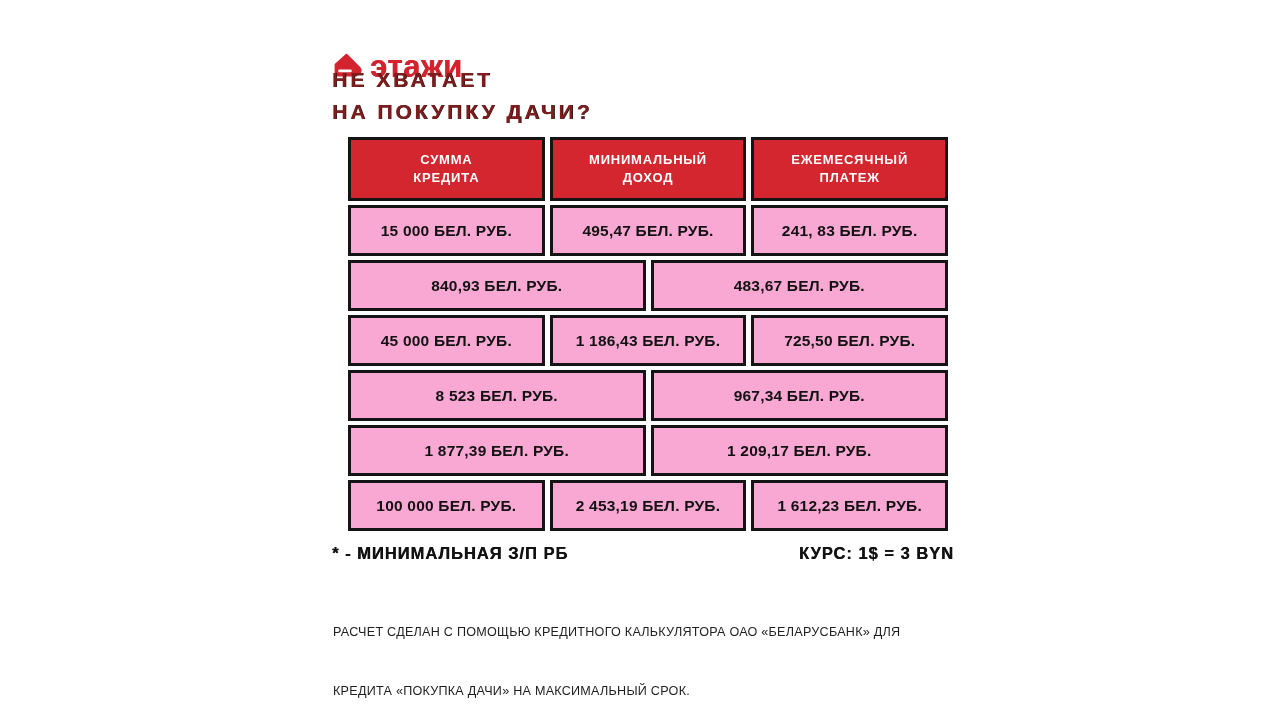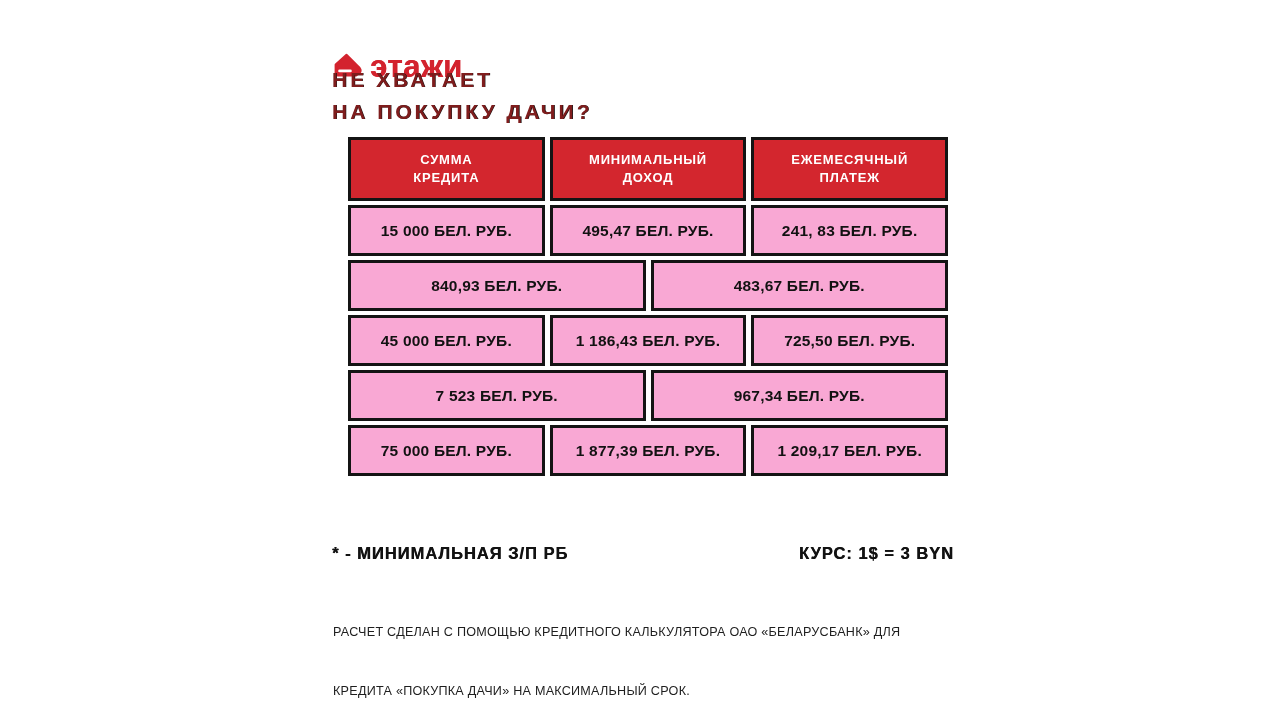--- a/index.html
+++ b/index.html
@@ -173,27 +173,31 @@
         <div class="t-row">
           <div class="t-cell">840,93 БЕЛ. РУБ.</div>
           <div class="t-cell">483,67 БЕЛ. РУБ.</div>
         </div>
         <div class="t-row">
           <div class="t-cell">45 000 БЕЛ. РУБ.</div>
           <div class="t-cell">1 186,43 БЕЛ. РУБ.</div>
           <div class="t-cell">725,50 БЕЛ. РУБ.</div>
         </div>
         <div class="t-row">
-          <div class="t-cell">7 523 БЕЛ. РУБ.</div>
+          <div class="t-cell">8 523 БЕЛ. РУБ.</div>
           <div class="t-cell">967,34 БЕЛ. РУБ.</div>
         </div>
         <div class="t-row">
-          <div class="t-cell">75 000 БЕЛ. РУБ.</div>
           <div class="t-cell">1 877,39 БЕЛ. РУБ.</div>
           <div class="t-cell">1 209,17 БЕЛ. РУБ.</div>
+        </div>
+        <div class="t-row">
+          <div class="t-cell">100 000 БЕЛ. РУБ.</div>
+          <div class="t-cell">2 453,19 БЕЛ. РУБ.</div>
+          <div class="t-cell">1 612,23 БЕЛ. РУБ.</div>
         </div>
       </div>
     </div>
 
     <div class="notes-row">
       <div>* - МИНИМАЛЬНАЯ З/П РБ</div>
       <div>КУРС: 1$ = 3 BYN</div>
     </div>
 
     <div class="disclaimer">

